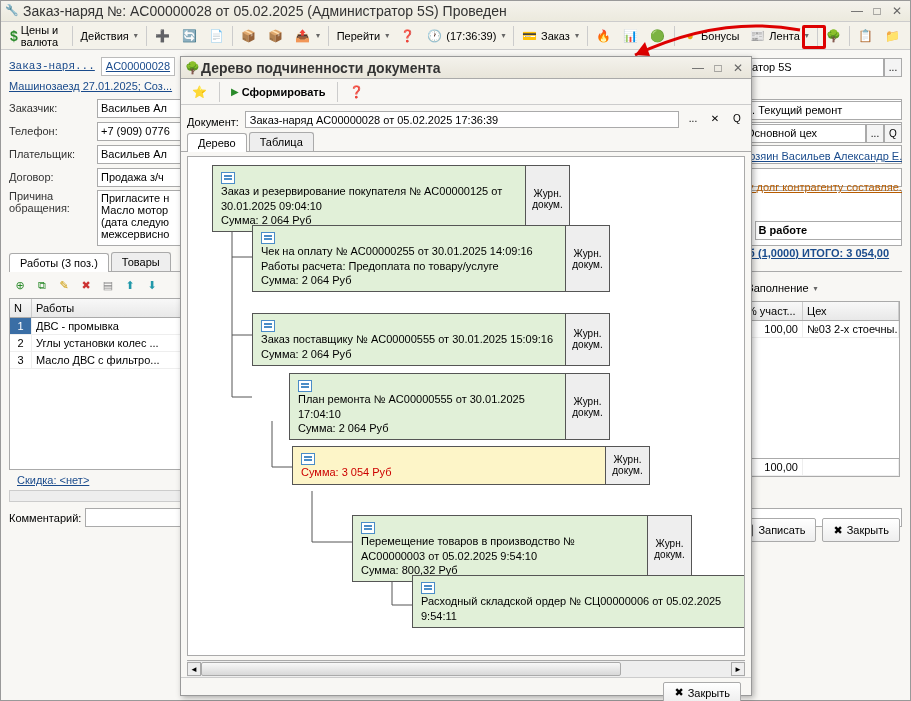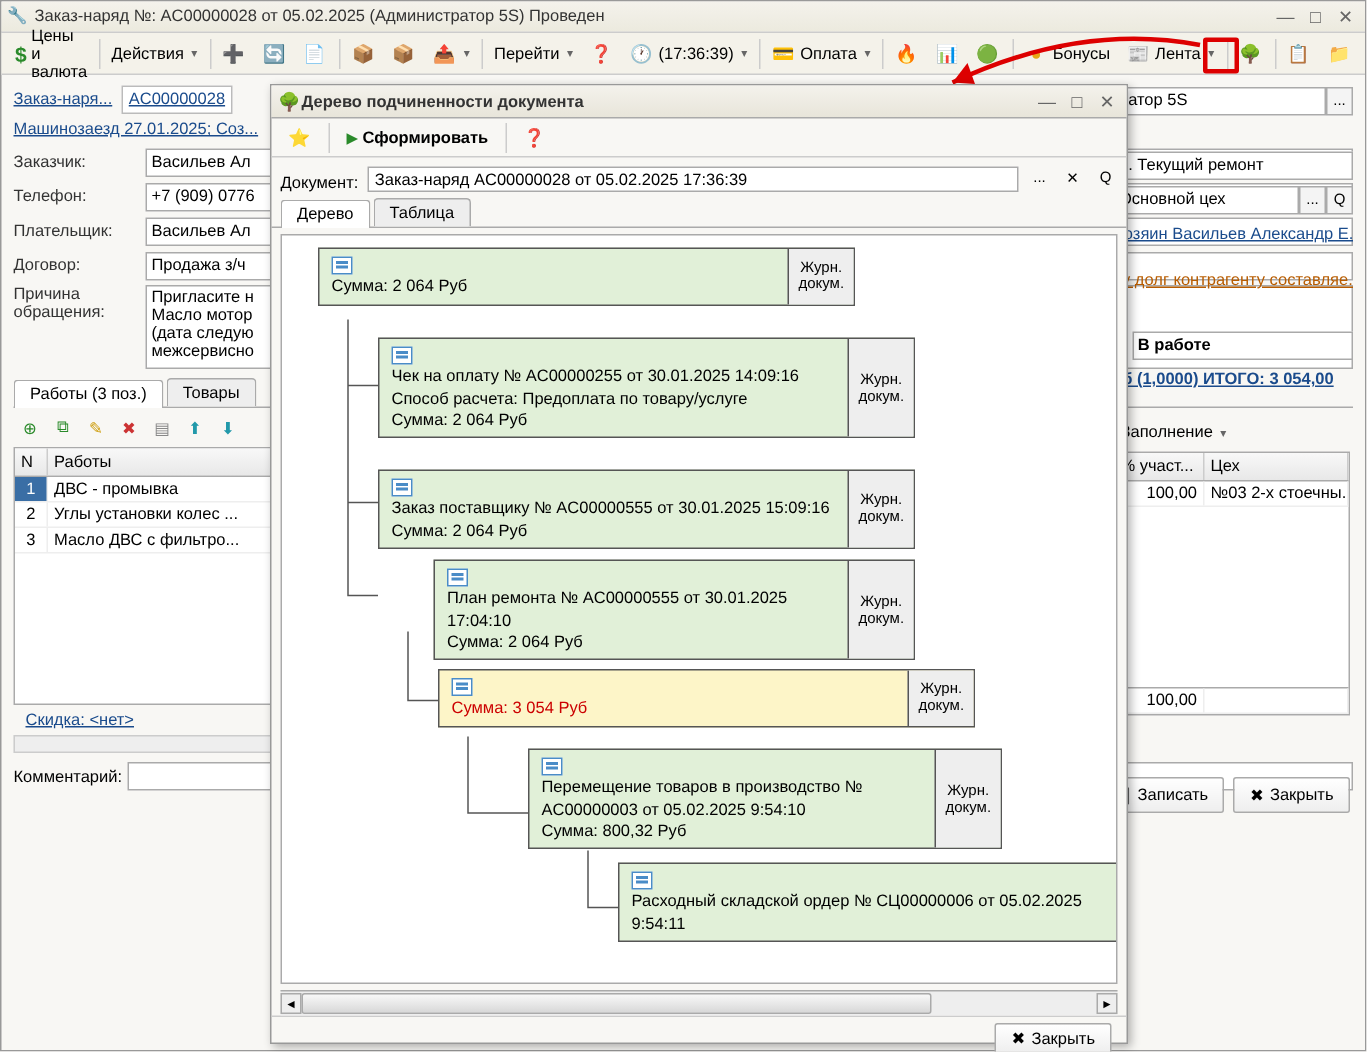--- a/index.html
+++ b/index.html
@@ -1,32 +1,32 @@
 <!DOCTYPE html>
 <html><head>
 <meta charset="utf-8">
 <style>
 * { box-sizing: border-box; margin: 0; padding: 0; font-family: Arial, sans-serif; font-size: 11px; }
 body { background: #fff; width: 911px; height: 701px; position: relative; overflow: hidden; }
 .window { position: absolute; background: #f4f4f4; border: 1px solid #999; }
 .main-window { left: 0; top: 0; width: 911px; height: 701px; background: #f8f7f4; }
 .titlebar { height: 21px; background: linear-gradient(#f4f2ec, #eceade); display: flex; align-items: center; padding: 0 4px; border-bottom: 1px solid #ccc; }
 .titlebar-icon { width: 14px; height: 14px; margin-right: 4px; }
-.titlebar-text { flex: 1; font-size: 11px; color: #333; }
+.titlebar-text { flex: 1; font-size: 14px; color: #333; }
 .titlebar-btns { display: flex; gap: 2px; }
 .tb-btn { width: 18px; height: 15px; display: flex; align-items: center; justify-content: center; color: #666; cursor: pointer; font-size: 12px; }
 .toolbar { height: 28px; background: #f4f2ea; border-bottom: 1px solid #ccc; display: flex; align-items: center; padding: 0 4px; gap: 1px; }
 .tbar-btn { height: 22px; padding: 0 4px; display: flex; align-items: center; gap: 3px; cursor: pointer; border: 1px solid transparent; border-radius: 2px; }
 .tbar-sep { width: 1px; height: 20px; background: #ccc; margin: 0 2px; }
 .tbar-drop::after { content: '▾'; font-size: 8px; margin-left: 2px; color: #666; }
 .icon16 { width: 16px; height: 16px; display: inline-flex; align-items: center; justify-content: center; font-size: 12px; }
 .dollar { color: #2a8a2a; font-weight: bold; font-size: 14px; }
 .body-area { padding: 6px 8px; }
 .breadcrumb-row { display: flex; gap: 6px; margin-bottom: 4px; align-items: center; height: 20px; }
-.crumb { color: #1a4b8c; text-decoration: underline; cursor: pointer; }
+.crumb { color: #1a4b8c; text-decoration: underline; cursor: pointer; font-family: Liberation Mono, monospace; }
 .crumb-box { border: 1px solid #bbb; background: #fff; padding: 1px 4px; height: 19px; display: flex; align-items: center; }
 .link-blue { color: #1a4b8c; text-decoration: underline; cursor: pointer; }
 .form-row { display: flex; align-items: center; margin-bottom: 3px; height: 20px; }
 .form-label { width: 88px; color: #333; }
 .form-input { border: 1px solid #aaa; background: #fff; height: 19px; padding: 1px 3px; display: flex; align-items: center; flex: 1; overflow: hidden; white-space: nowrap; }
 .tabs { display: flex; border-bottom: 1px solid #aaa; margin-top: 6px; }
 .tab { padding: 3px 10px; border: 1px solid #aaa; border-bottom: none; background: #eee; margin-right: 2px; border-radius: 3px 3px 0 0; cursor: pointer; }
 .tab.active { background: #fff; position: relative; top: 1px; }
 .grid-toolbar { display: flex; gap: 4px; padding: 4px 2px; align-items: center; }
 .gt-btn { width: 18px; height: 18px; display: flex; align-items: center; justify-content: center; cursor: pointer; }
@@ -129,21 +129,21 @@
     <div class="tbar-btn">
         <span class="icon16">❓</span>
       </div>
     <div class="tbar-btn tbar-drop">
         <span class="icon16">🕐</span>
         <span>(17:36:39)</span>
       </div>
     <div class="tbar-sep"></div>
     <div class="tbar-btn tbar-drop">
         <span class="icon16">💳</span>
-        <span>Оплата</span>
+        <span>Заказ</span>
       </div>
     <div class="tbar-sep"></div>
     <div class="tbar-btn">
         <span class="icon16" style="color:#c60">🔥</span>
       </div>
     <div class="tbar-btn">
         <span class="icon16">📊</span>
       </div>
     <div class="tbar-btn">
         <span class="icon16" style="color:#0a0">🟢</span>
@@ -358,27 +358,27 @@
         <path d="M 44 100 L 64 100"></path>
         <path d="M 44 178 L 64 178"></path>
         <path d="M 84 264 L 84 310 L 104 310"></path>
         <path d="M 124 334 L 124 385 L 164 385"></path>
         <path d="M 204 410 L 204 448 L 224 448"></path>
       </g>
     </svg>
     <div id="tree-nodes">
         <div class="node" style="left: 24px; top: 8px; width: 358px;">
           <div class="node-box" style="width:100%">
-            <div class="node-main"><span class="node-icon"></span><div>Сумма: 2 064 Руб</div></div>
+            <div class="node-main"><span class="node-icon"></span><div>Заказ и резервирование покупателя № AC00000125 от 30.01.2025 09:04:10</div><div>Сумма: 2 064 Руб</div></div>
             <div class="node-side">Журн.<br>докум.</div>
           </div>
         </div>
         <div class="node" style="left: 64px; top: 68px; width: 358px;">
           <div class="node-box" style="width:100%">
-            <div class="node-main"><span class="node-icon"></span><div>Чек на оплату № AC00000255 от 30.01.2025 14:09:16</div><div>Способ расчета: Предоплата по товару/услуге</div><div>Сумма: 2 064 Руб</div></div>
+            <div class="node-main"><span class="node-icon"></span><div>Чек на оплату № AC00000255 от 30.01.2025 14:09:16</div><div>Работы расчета: Предоплата по товару/услуге</div><div>Сумма: 2 064 Руб</div></div>
             <div class="node-side">Журн.<br>докум.</div>
           </div>
         </div>
         <div class="node" style="left: 64px; top: 156px; width: 358px;">
           <div class="node-box" style="width:100%">
             <div class="node-main"><span class="node-icon"></span><div>Заказ поставщику № AC00000555 от 30.01.2025 15:09:16</div><div>Сумма: 2 064 Руб</div></div>
             <div class="node-side">Журн.<br>докум.</div>
           </div>
         </div>
         <div class="node" style="left: 64px; top: 216px; width: 358px; padding-left: 37px;">
@@ -386,21 +386,21 @@
             <div class="node-main"><span class="node-icon"></span><div>План ремонта № AC00000555 от 30.01.2025 17:04:10</div><div>Сумма: 2 064 Руб</div></div>
             <div class="node-side">Журн.<br>докум.</div>
           </div>
         </div>
         <div class="node node-highlight" style="left: 104px; top: 289px; width: 358px;">
           <div class="node-box" style="width:100%">
             <div class="node-main"><span class="node-icon"></span><div>Сумма: 3 054 Руб</div></div>
             <div class="node-side">Журн.<br>докум.</div>
           </div>
         </div>
-        <div class="node" style="left: 164px; top: 342px; width: 316px;">
+        <div class="node" style="left: 164px; top: 358px; width: 340px;">
           <div class="node-box" style="width:100%">
             <div class="node-main"><span class="node-icon"></span><div>Перемещение товаров в производство № AC00000003 от 05.02.2025 9:54:10</div><div>Сумма: 800,32 Руб</div></div>
             <div class="node-side">Журн.<br>докум.</div>
           </div>
         </div>
         <div class="node" style="left: 224px; top: 418px; width: 378px;">
           <div class="node-box" style="width:100%">
             <div class="node-main"><span class="node-icon"></span><div>Расходный складской ордер № СЦ00000006 от 05.02.2025 9:54:11</div></div>
             <div class="node-side">Ж</div>
           </div>

